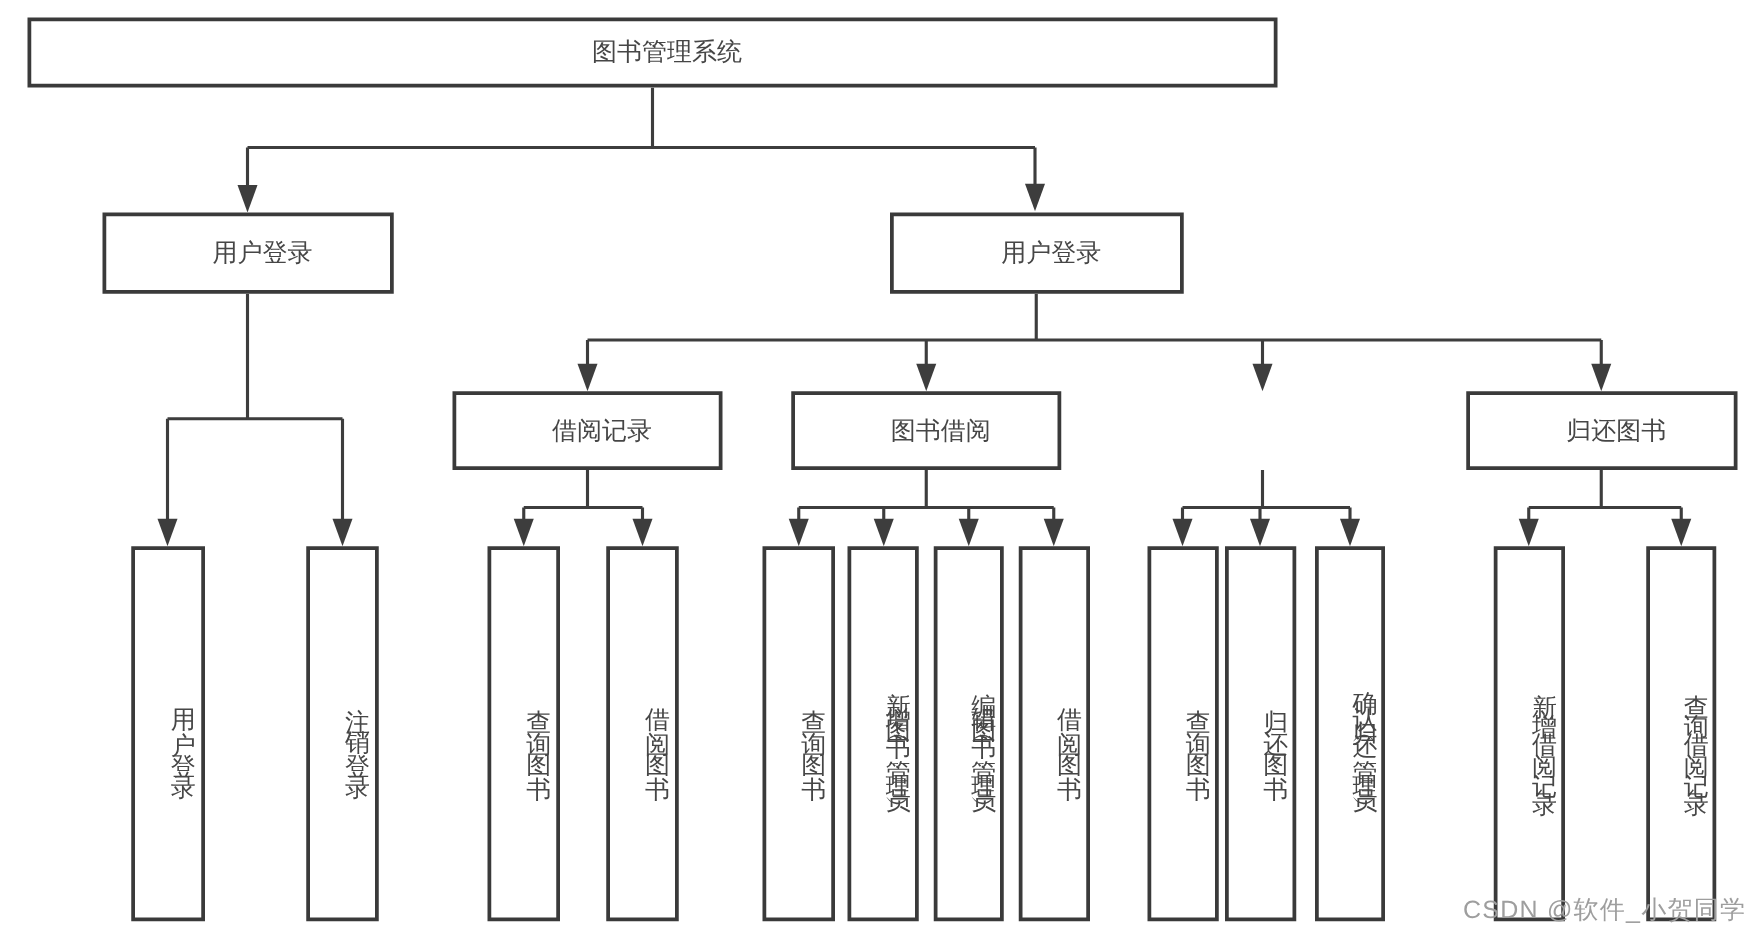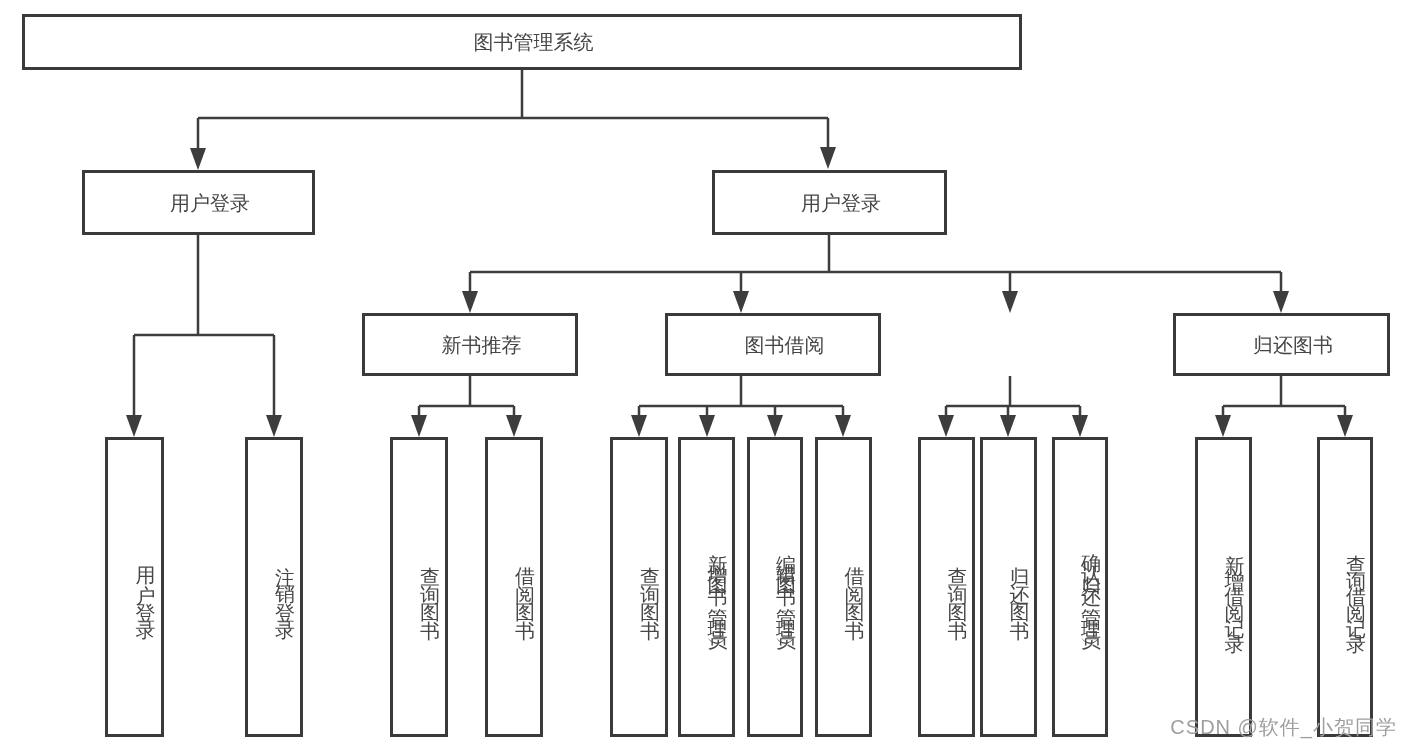--- a/index.html
+++ b/index.html
@@ -74,22 +74,22 @@
       <path class="ah" d="M1215 415 L1231 415 L1223 437 Z"></path>
       <path class="ah" d="M1337 415 L1353 415 L1345 437 Z"></path>
     </g>
   </svg>
 
   <div class="box" style="left:22px;top:14px;width:1000px;height:56px;">图书管理系统</div>
 
   <div class="box" style="left:82px;top:170px;width:233px;height:65px;">用户登录</div>
   <div class="box" style="left:712px;top:170px;width:235px;height:65px;">用户登录</div>
 
-  <div class="box" style="left:362px;top:313px;width:216px;height:63px;">新书推荐</div>
-  <div class="box" style="left:633px;top:313px;width:216px;height:63px;margin-left:32px;">图书借阅</div>
+  <div class="box" style="left:362px;top:313px;width:216px;height:63px;">借阅记录</div>
+  <div class="box" style="left:633px;top:313px;width:216px;height:63px;">图书借阅</div>
   <div class="box" style="left:1173px;top:313px;width:217px;height:63px;">归还图书</div>
 
   <div class="box leaf ls-lg" style="left:105px;top:437px;width:59px;height:300px;">用户登录</div>
   <div class="box leaf ls-lg" style="left:245px;top:437px;width:58px;height:300px;">注销登录</div>
 
   <div class="box leaf ls-lg" style="left:390px;top:437px;width:58px;height:300px;">查询图书</div>
   <div class="box leaf ls-lg" style="left:485px;top:437px;width:58px;height:300px;">借阅图书</div>
 
   <div class="box leaf ls-lg" style="left:610px;top:437px;width:58px;height:300px;">查询图书</div>
   <div class="box leaf ls-sm" style="left:678px;top:437px;width:57px;height:300px;">新增图书（管理员）</div>

